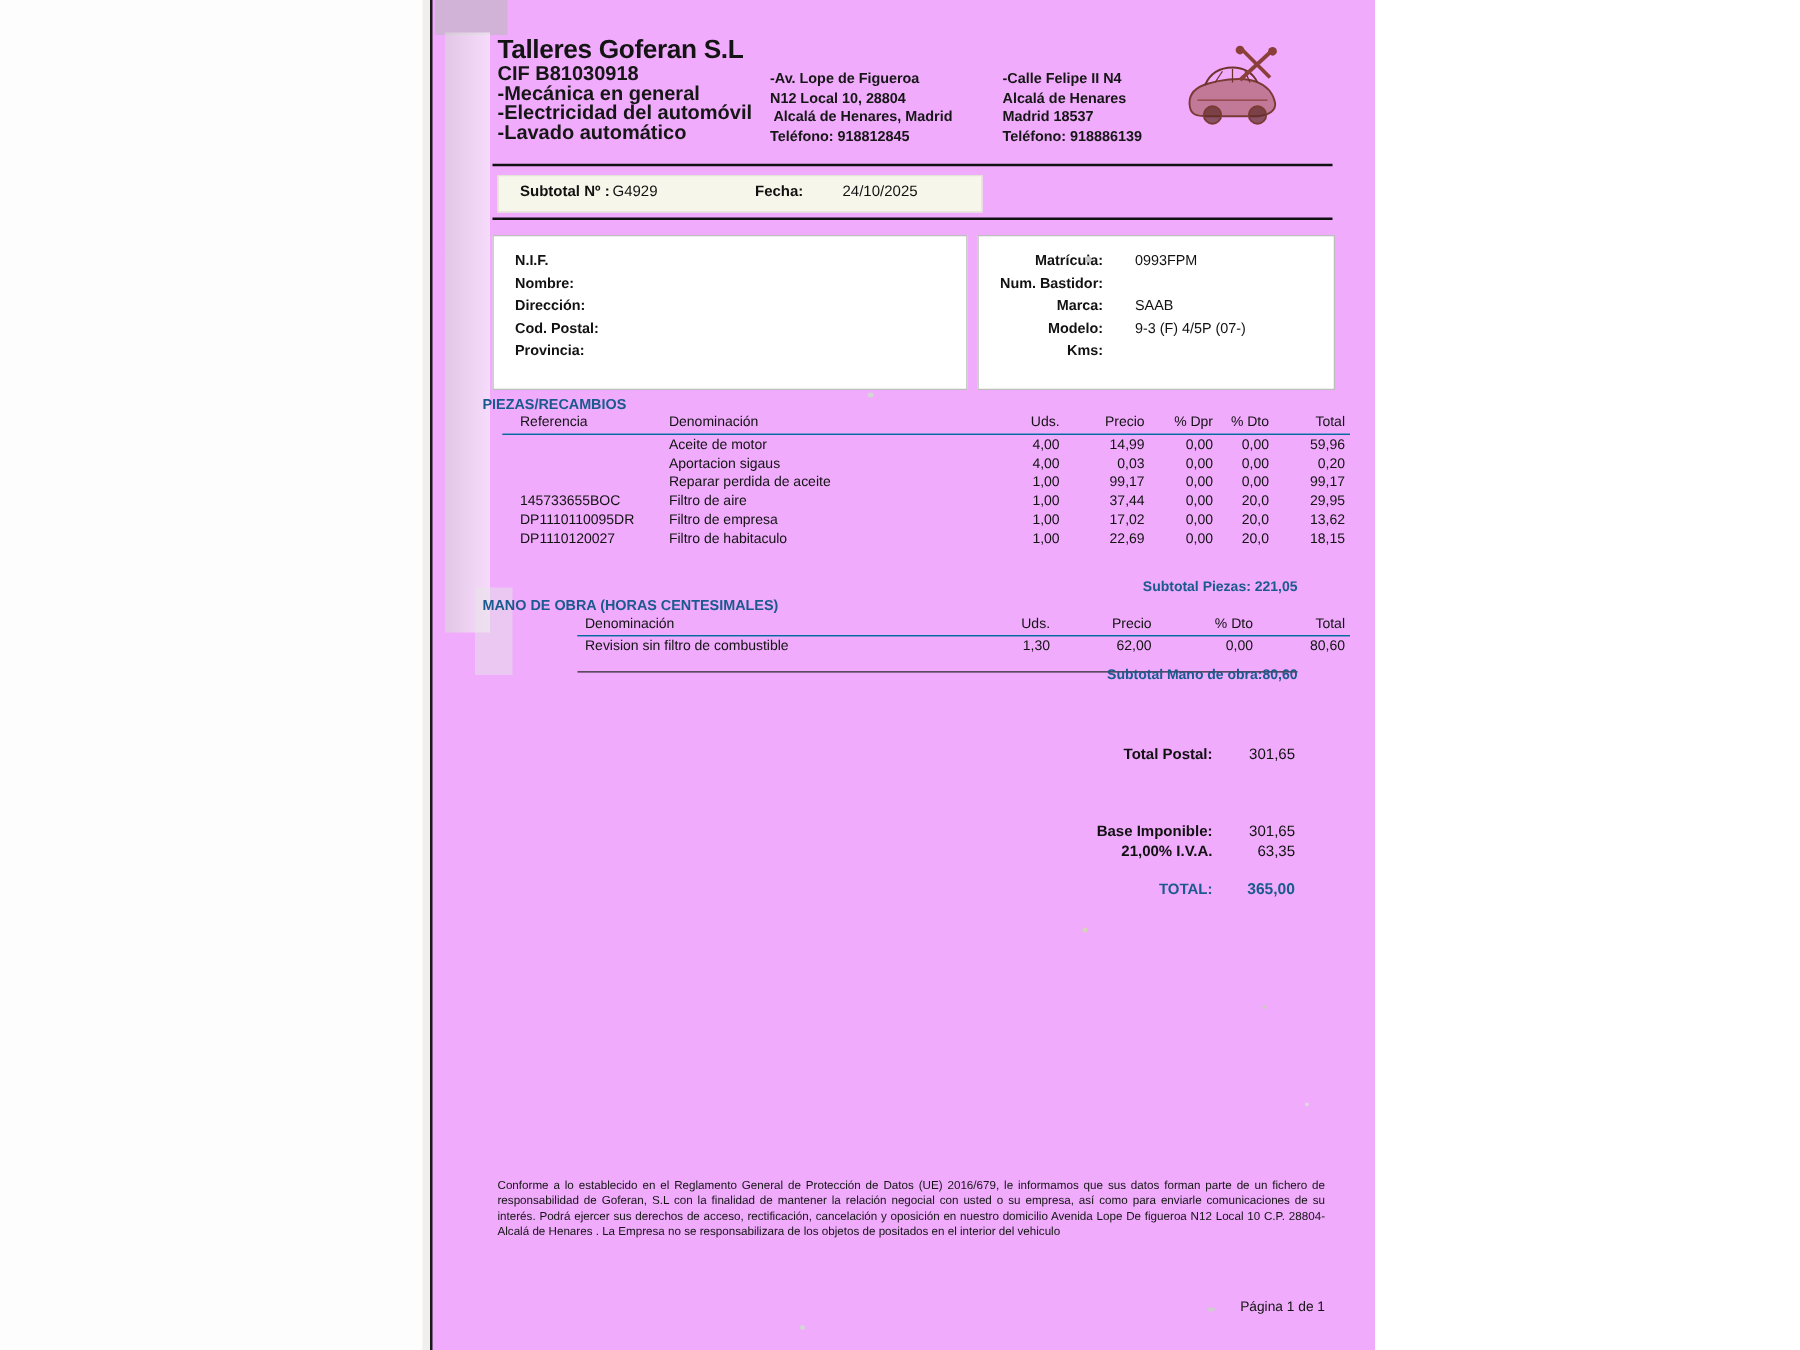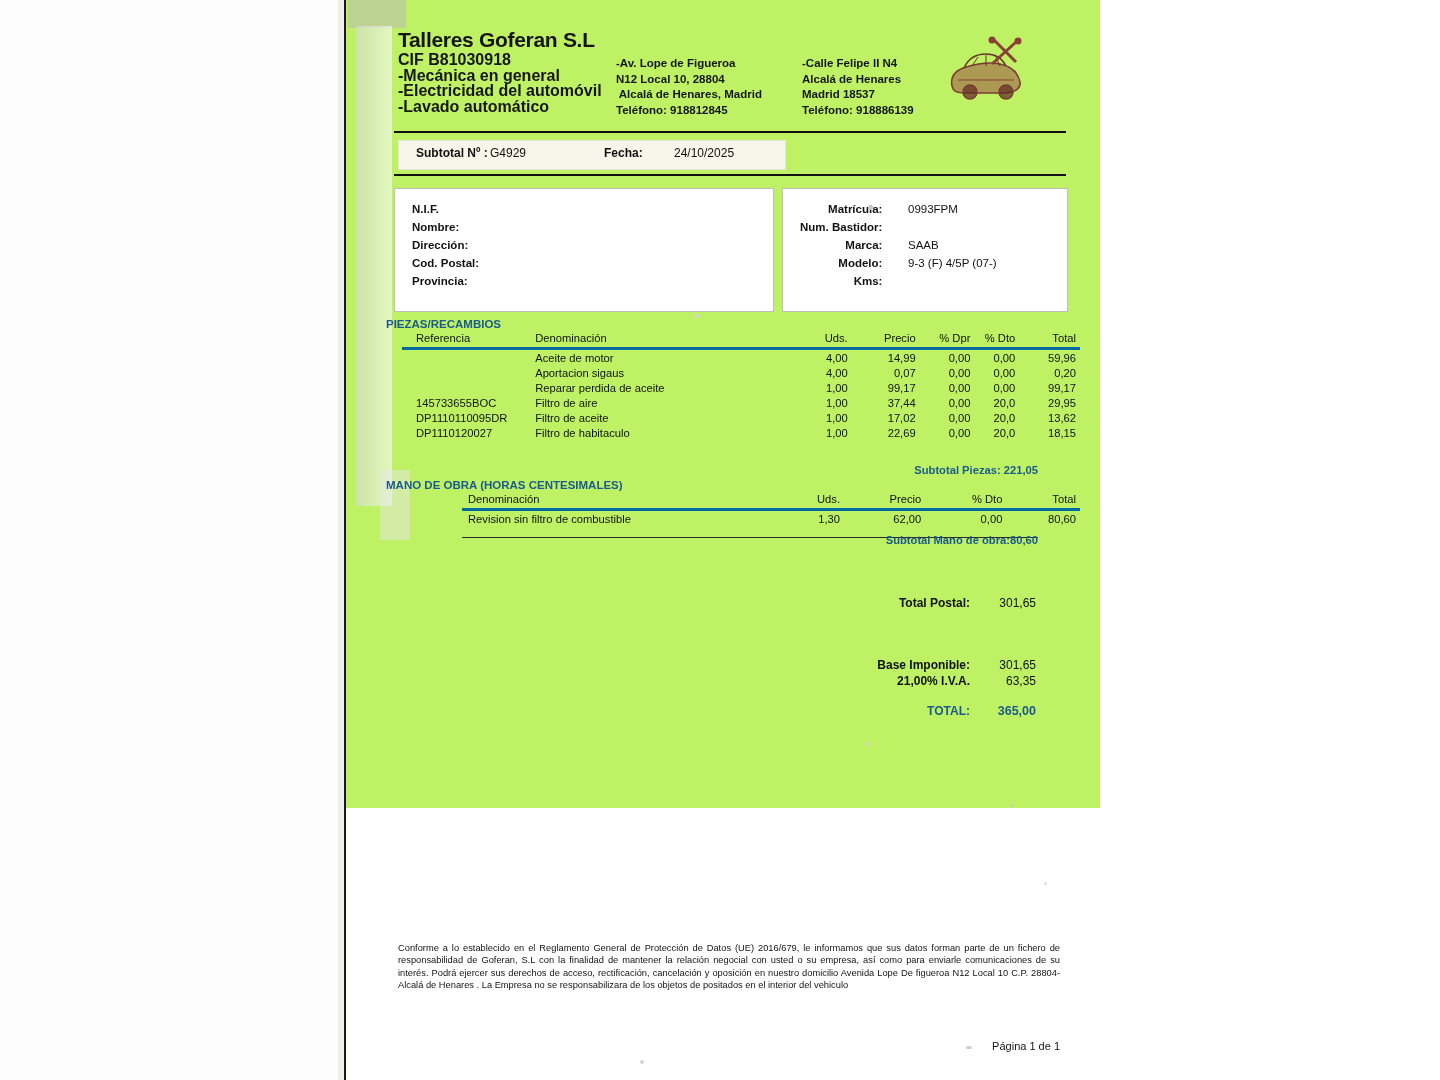--- a/index.html
+++ b/index.html
@@ -12,22 +12,22 @@
     height: 1080px;
     font-family: "Liberation Sans", sans-serif;
     position: relative;
     overflow: hidden;
   }
 
   
   .scan-page {
     position: absolute;
     left: 0; top: 0;
-    width: 1440px; height: 808px;
-    background: #bef264;
+    width: 1440px; height: 1080px;
+    background: #f0abfc;
   }
   
   .scan-edge-left {
     position: absolute;
     left: 0; top: 0;
     width: 344px; height: 1080px;
     background: #fdfdfd;
   }
   .scan-edge-line {
     position: absolute;
@@ -209,21 +209,21 @@
   table.tbl {
     position: absolute;
     border-collapse: collapse;
     font-size: 11.2px;
     color: #121212;
   }
   table.tbl th {
     font-weight: normal;
     font-size: 11.2px;
     padding: 0 0 3px 0;
-    border-bottom: 3px solid #0369a1;
+    border-bottom: 1px solid #0369a1;
     white-space: nowrap;
   }
   table.tbl td {
     padding: 1.5px 0;
     white-space: nowrap;
   }
   .c-ref   { width: 118px; text-align: left; padding-left: 14px !important; }
   .c-den   { width: 276px; text-align: left; padding-left: 6px !important; }
   .c-uds   { width: 72px; text-align: right; }
   .c-pre   { width: 76px; text-align: right; }
@@ -424,21 +424,21 @@
           <td class="c-uds">4,00</td>
           <td class="c-pre">14,99</td>
           <td class="c-dpr">0,00</td>
           <td class="c-dto">0,00</td>
           <td class="c-tot">59,96</td>
         </tr>
         <tr>
           <td class="c-ref"></td>
           <td class="c-den">Aportacion sigaus</td>
           <td class="c-uds">4,00</td>
-          <td class="c-pre">0,07</td>
+          <td class="c-pre">0,03</td>
           <td class="c-dpr">0,00</td>
           <td class="c-dto">0,00</td>
           <td class="c-tot">0,20</td>
         </tr>
         <tr>
           <td class="c-ref"></td>
           <td class="c-den">Reparar perdida de aceite</td>
           <td class="c-uds">1,00</td>
           <td class="c-pre">99,17</td>
           <td class="c-dpr">0,00</td>
@@ -449,21 +449,21 @@
           <td class="c-ref">145733655BOC</td>
           <td class="c-den">Filtro de aire</td>
           <td class="c-uds">1,00</td>
           <td class="c-pre">37,44</td>
           <td class="c-dpr">0,00</td>
           <td class="c-dto">20,0</td>
           <td class="c-tot">29,95</td>
         </tr>
         <tr>
           <td class="c-ref">DP1110110095DR</td>
-          <td class="c-den">Filtro de aceite</td>
+          <td class="c-den">Filtro de empresa</td>
           <td class="c-uds">1,00</td>
           <td class="c-pre">17,02</td>
           <td class="c-dpr">0,00</td>
           <td class="c-dto">20,0</td>
           <td class="c-tot">13,62</td>
         </tr>
         <tr>
           <td class="c-ref">DP1110120027</td>
           <td class="c-den">Filtro de habitaculo</td>
           <td class="c-uds">1,00</td>

